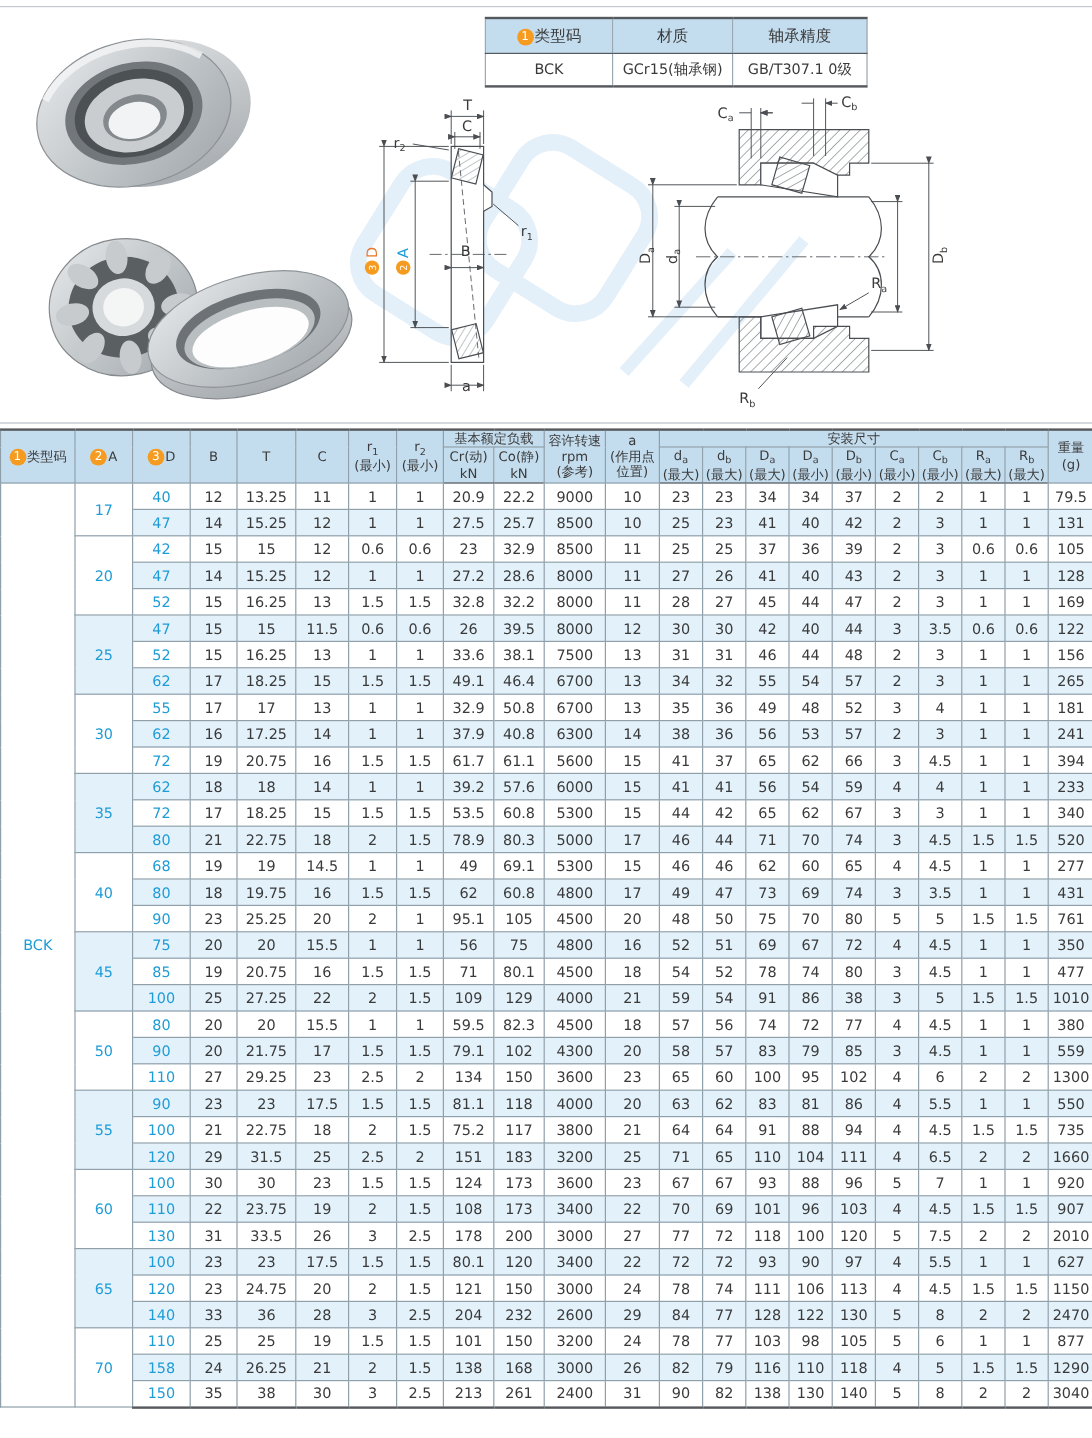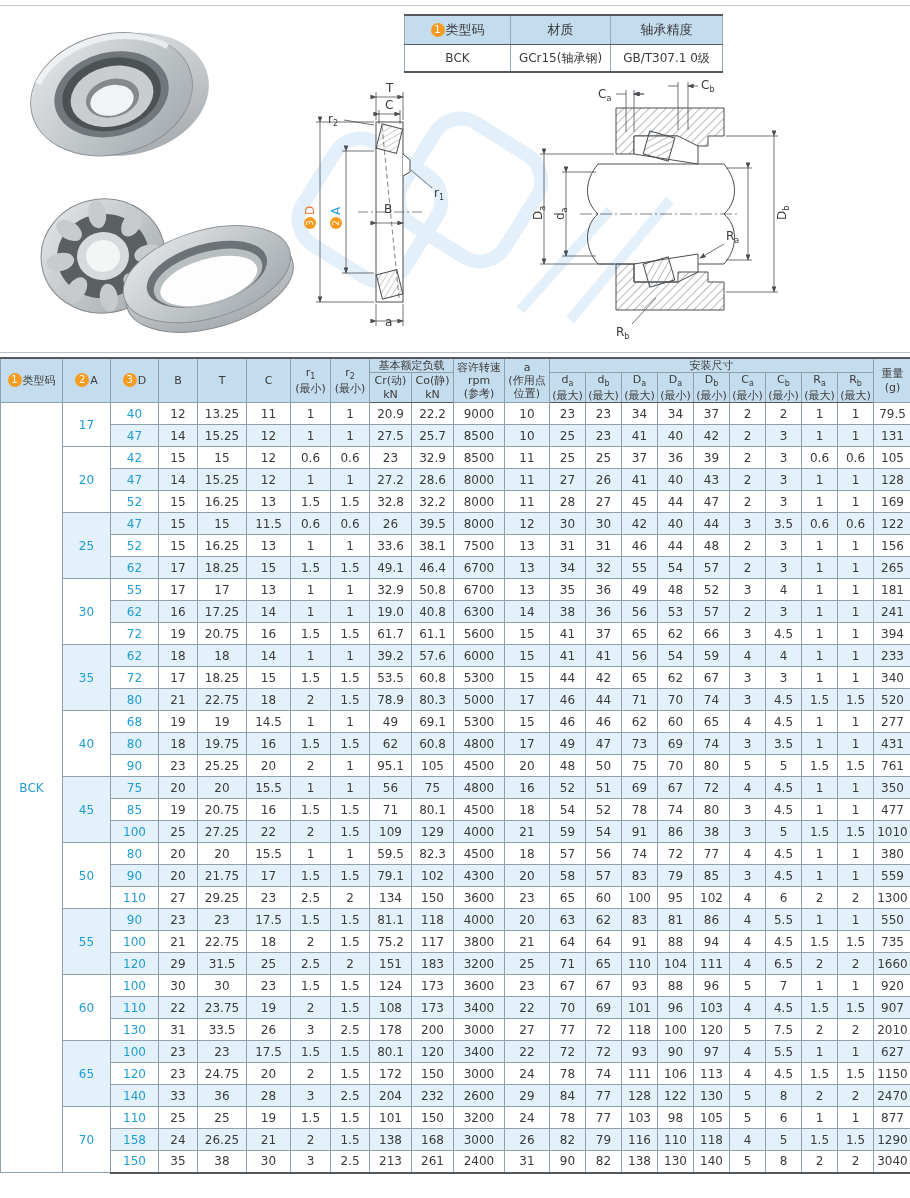--- a/index.html
+++ b/index.html
@@ -547,21 +547,21 @@
           <td>1</td>
           <td>181</td>
         </tr>
         <tr class="alt">
           <td class="dc">62</td>
           <td>16</td>
           <td>17.25</td>
           <td>14</td>
           <td>1</td>
           <td>1</td>
-          <td>19.0</td>
+          <td>37.9</td>
           <td>40.8</td>
           <td>6300</td>
           <td>14</td>
           <td>38</td>
           <td>36</td>
           <td>56</td>
           <td>53</td>
           <td>57</td>
           <td>2</td>
           <td>3</td>
@@ -1016,21 +1016,21 @@
           <td>1</td>
           <td>627</td>
         </tr>
         <tr class="">
           <td class="dc">120</td>
           <td>23</td>
           <td>24.75</td>
           <td>20</td>
           <td>2</td>
           <td>1.5</td>
-          <td>172</td>
+          <td>121</td>
           <td>150</td>
           <td>3000</td>
           <td>24</td>
           <td>78</td>
           <td>74</td>
           <td>111</td>
           <td>106</td>
           <td>113</td>
           <td>4</td>
           <td>4.5</td>

